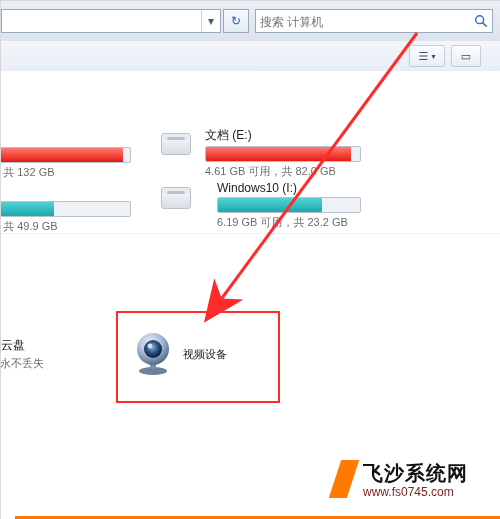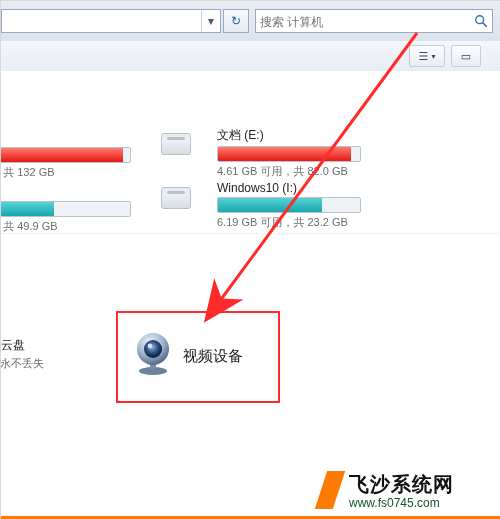--- a/index.html
+++ b/index.html
@@ -26,40 +26,40 @@
   .drive .title{font-size:12px;color:#222;white-space:nowrap}
   .drive .bar{position:relative;height:14px;border:1px solid #b9c3cd;border-radius:2px;background:#eef1f5;overflow:hidden;margin-top:2px}
   .drive .bar .fill{position:absolute;left:0;top:0;bottom:0}
   .drive .bar .fill.red{background:linear-gradient(#ff7a72,#e61a10)}
   .drive .bar .fill.teal{background:linear-gradient(#57d2d6,#18a8ad)}
   .drive .sub{font-size:11px;color:#6c6c6c;margin-top:2px;white-space:nowrap}
   
   .d0{left:-40px;top:60px;width:170px}
   .d0 .title,.d0 .bar,.d0 .sub{margin-left:0}
   .d1{left:160px;top:56px;width:200px}
-  .d1 .title,.d1 .bar,.d1 .sub{margin-left:56px}
+  .d1 .title,.d1 .bar,.d1 .sub{margin-left:44px}
   .d2{left:-40px;top:114px;width:170px}
   .d3{left:160px;top:110px;width:200px}
   .d3 .title,.d3 .bar,.d3 .sub{margin-left:56px}
   
   .cloud{position:absolute;left:-12px;top:266px;width:130px}
   .cloud .ctitle{font-size:12px;color:#1a1a1a}
   .cloud .csub{font-size:11px;color:#6c6c6c;margin-top:2px}
   
   .devbox{position:absolute;left:115px;top:240px;width:160px;height:88px;border:2px solid #ff2a2a}
   .devicon{position:absolute;left:12px;top:18px;width:48px;height:48px}
-  .devlabel{position:absolute;left:68px;top:34px;font-size:15px;color:#1a1a1a}
+  .devlabel{position:absolute;left:68px;top:34px;font-size:11px;color:#1a1a1a}
   
   .arrow-svg{position:absolute;left:0;top:0;pointer-events:none}
   
-  .footer{position:absolute;left:0;right:0;bottom:0;height:60px;background:#fff;display:flex;align-items:center}
+  .footer{position:absolute;left:14px;right:0;bottom:0;height:60px;background:#fff;display:flex;}
   .footer .accent{width:18px;height:38px;margin-left:320px;background:#ff7a00;transform:skewX(-18deg)}
   .footer .txtwrap{margin-left:10px}
   .footer .zh{font-size:20px;font-weight:700;color:#111;letter-spacing:1px}
-  .footer .url{font-size:12px;color:#14532d;margin-top:-2px}
+  .footer .url{font-size:12px;color:#7f1d1d;margin-top:-2px}
   .footer .bar{position:absolute;left:0;right:0;bottom:0;height:4px;background:#ff7a00}
   .sep{position:absolute;left:0;right:0;top:162px;height:1px;background:#eef1f5}
 </style>
 </head>
 <body>
 
 <div class="root">
 
   <div class="addr">
     <div class="addr-left">

